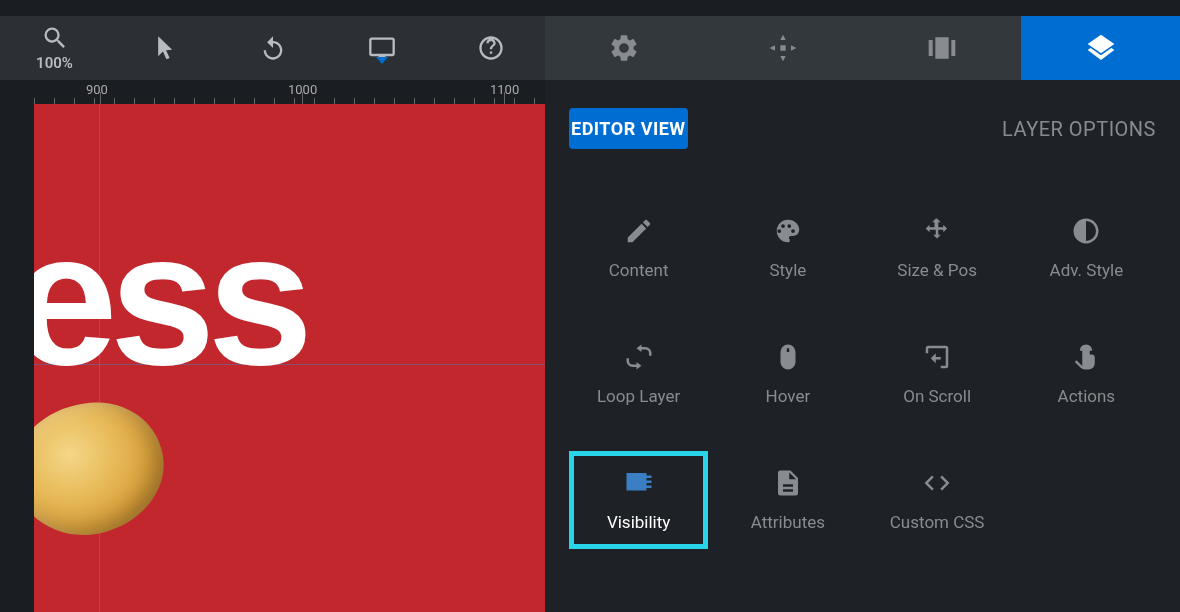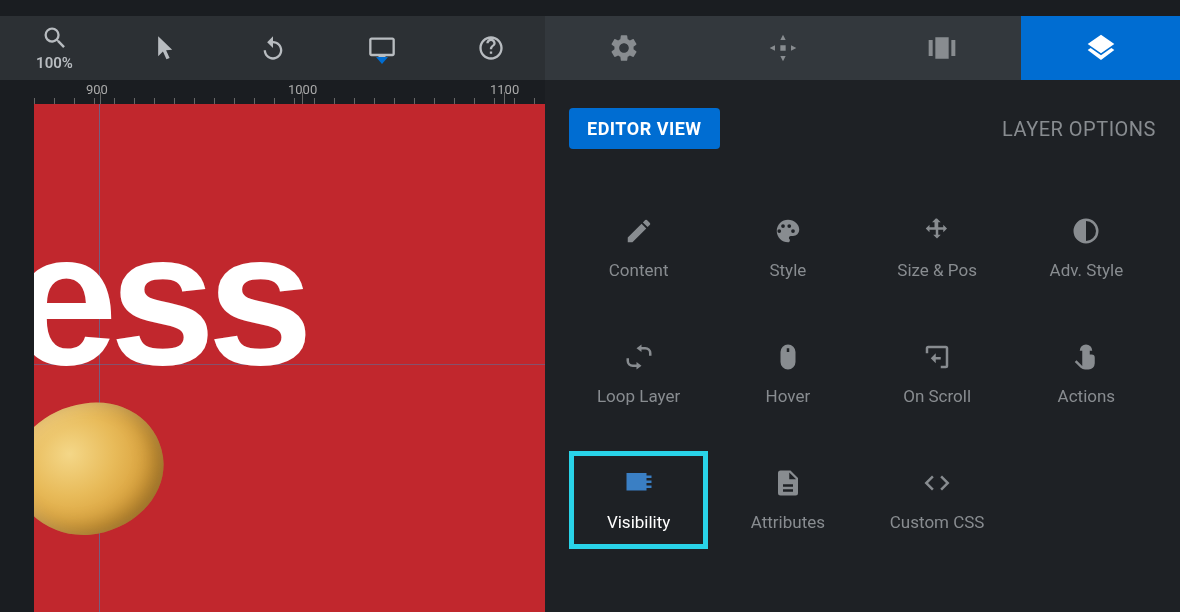--- a/index.html
+++ b/index.html
@@ -164,21 +164,21 @@
   display: flex;
   align-items: center;
   justify-content: space-between;
   margin-bottom: 50px;
 }
 .editor-view-btn {
   background: #006dd2;
   color: #fff;
   font-weight: 700;
   font-size: 18px;
-  padding: 10px 18px;
+  padding: 10px 2px;
   border-radius: 4px;
   letter-spacing: 0.5px;
 }
 .layer-options-label {
   color: #888c90;
   font-weight: 400;
   font-size: 20px;
   letter-spacing: 0.5px;
 }
 

